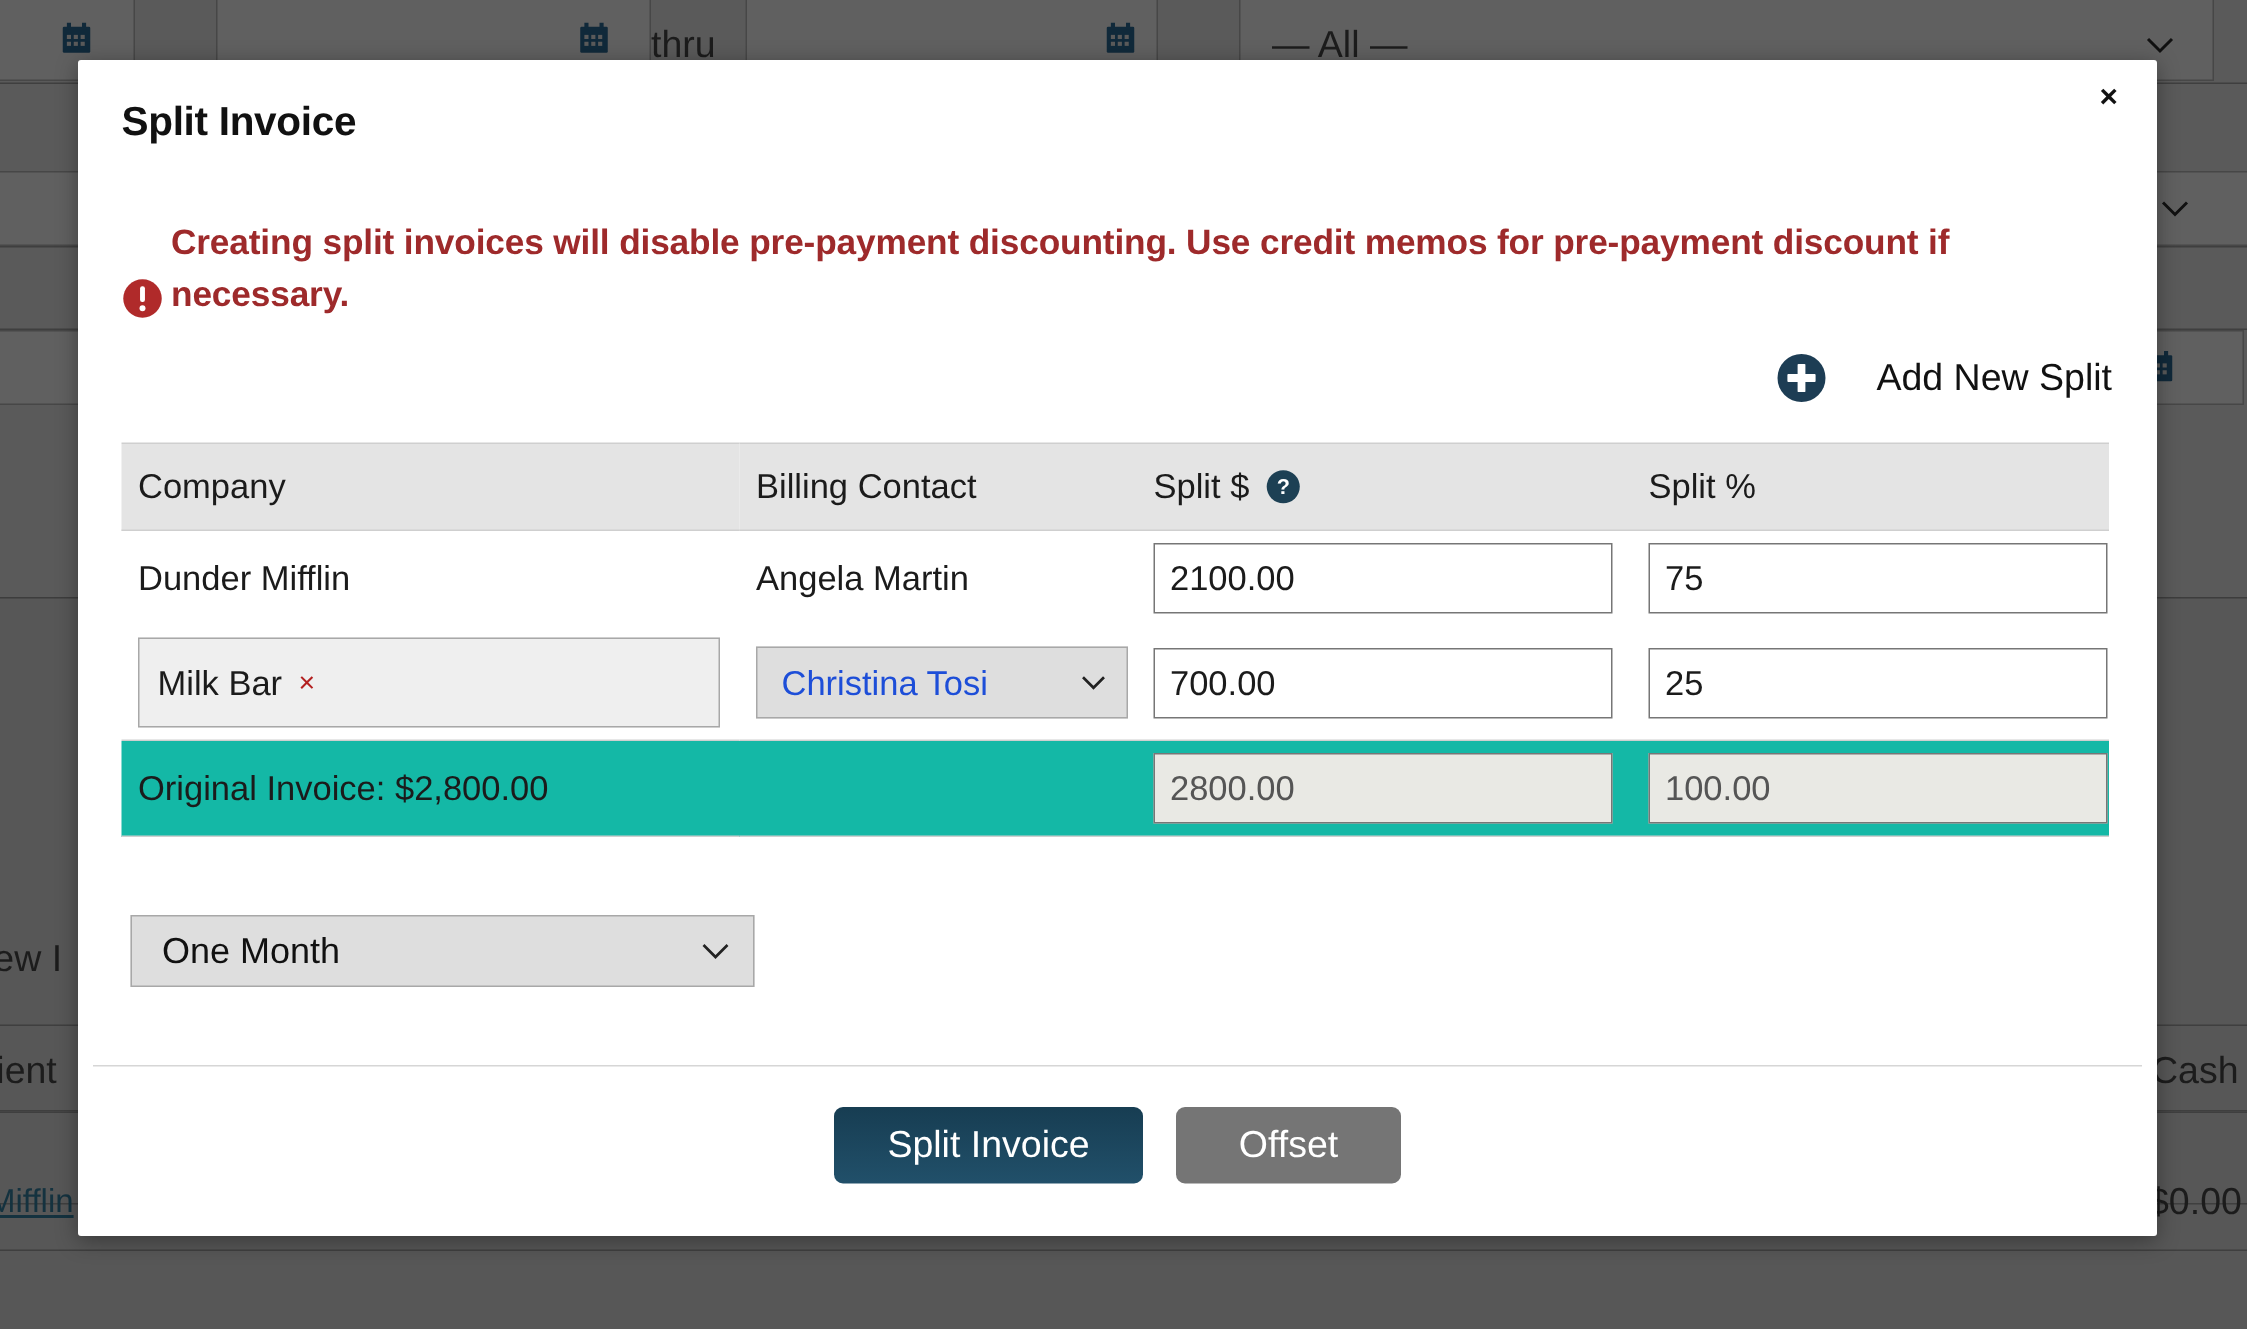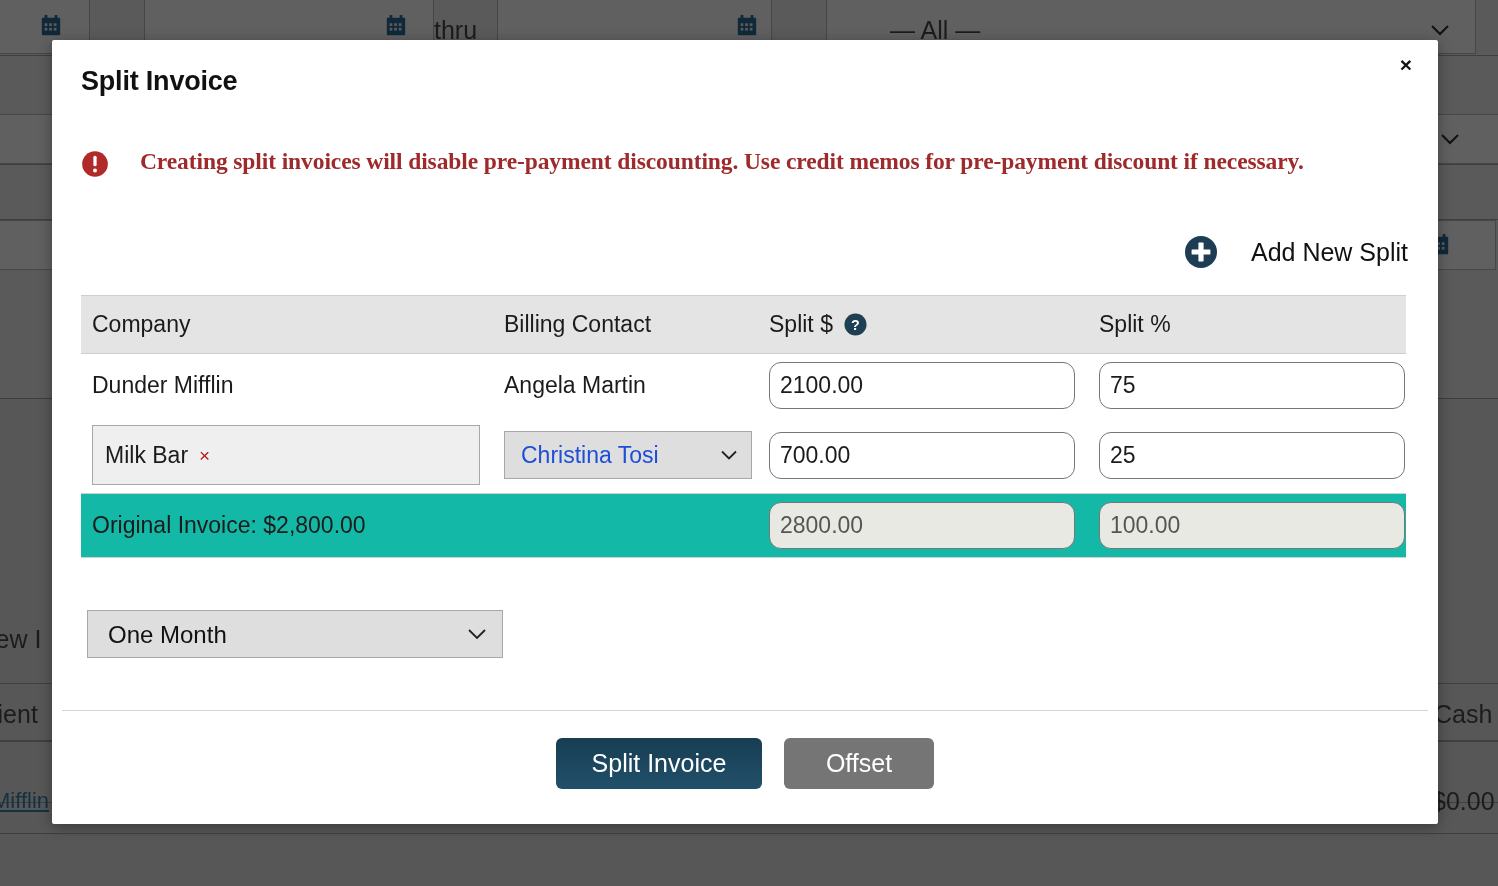--- a/index.html
+++ b/index.html
@@ -87,23 +87,22 @@
     font-size: 27px;
     font-weight: 700;
     color: #111;
     letter-spacing: -0.2px;
   }
   #warning {
     position: absolute;
     left: 29px; top: 104px;
     width: 1330px;
     display: flex;
-    align-items: center;
-    gap: 31px;
-    font-family: Liberation Serif, serif;
+    align-items: flex-end;
+    gap: 5px;
   }
   #warning .wtext {
     color: #9e2a2b;
     font-size: 23.5px;
     font-weight: 700;
     line-height: 1.47;
     letter-spacing: -0.1px;
   }
   .warn-ico {
     flex: 0 0 auto;
@@ -173,21 +172,21 @@
   tr.total-row td { height: 62px; }
 
   .txt-input {
     width: 306px;
     height: 47px;
     padding: 0 10px;
     font-size: 23px;
     color: #1b1b1b;
     background: #ffffff;
     border: 1px solid #767676;
-    border-radius: 12px;
+    border-radius: 0;
     font-family: "Liberation Sans", sans-serif;
     outline: none;
   }
   .txt-input.readonly {
     background: #e9e9e4;
     color: #555555;
   }
   .tag-box {
     display: flex;
     align-items: center;
@@ -337,21 +336,21 @@
         <rect x="5" y="9" width="3" height="3"></rect>
         <rect x="10" y="9" width="3" height="3"></rect>
         <rect x="15" y="9" width="3" height="3"></rect>
         <rect x="5" y="14" width="3" height="3"></rect>
         <rect x="10" y="14" width="3" height="3"></rect>
         <rect x="15" y="14" width="3" height="3"></rect>
       </g>
     </svg>
 
   <div class="bg-field" style="left:826px;top:-6px;width:650px;height:60px;"></div>
-  <div class="bg-text" style="left:848px;top:16px;margin-left:42px;">— All —</div>
+  <div class="bg-text" style="left:848px;top:16px;">— All —</div>
   <svg class="chev" style="left:1430px;top:24px;" viewBox="0 0 20 12" fill="none" stroke="currentColor" stroke-width="2">
       <path d="M2 2 L10 10 L18 2"></path>
     </svg>
 
   <div class="bg-row" style="top:55px;height:60px;"></div>
   <div class="bg-field" style="left:-12px;top:114px;width:118px;height:50px;"></div>
   <div class="bg-field" style="left:1432px;top:114px;width:80px;height:50px;"></div>
   <svg class="chev" style="left:1440px;top:133px;" viewBox="0 0 20 12" fill="none" stroke="currentColor" stroke-width="2">
       <path d="M2 2 L10 10 L18 2"></path>
     </svg>

